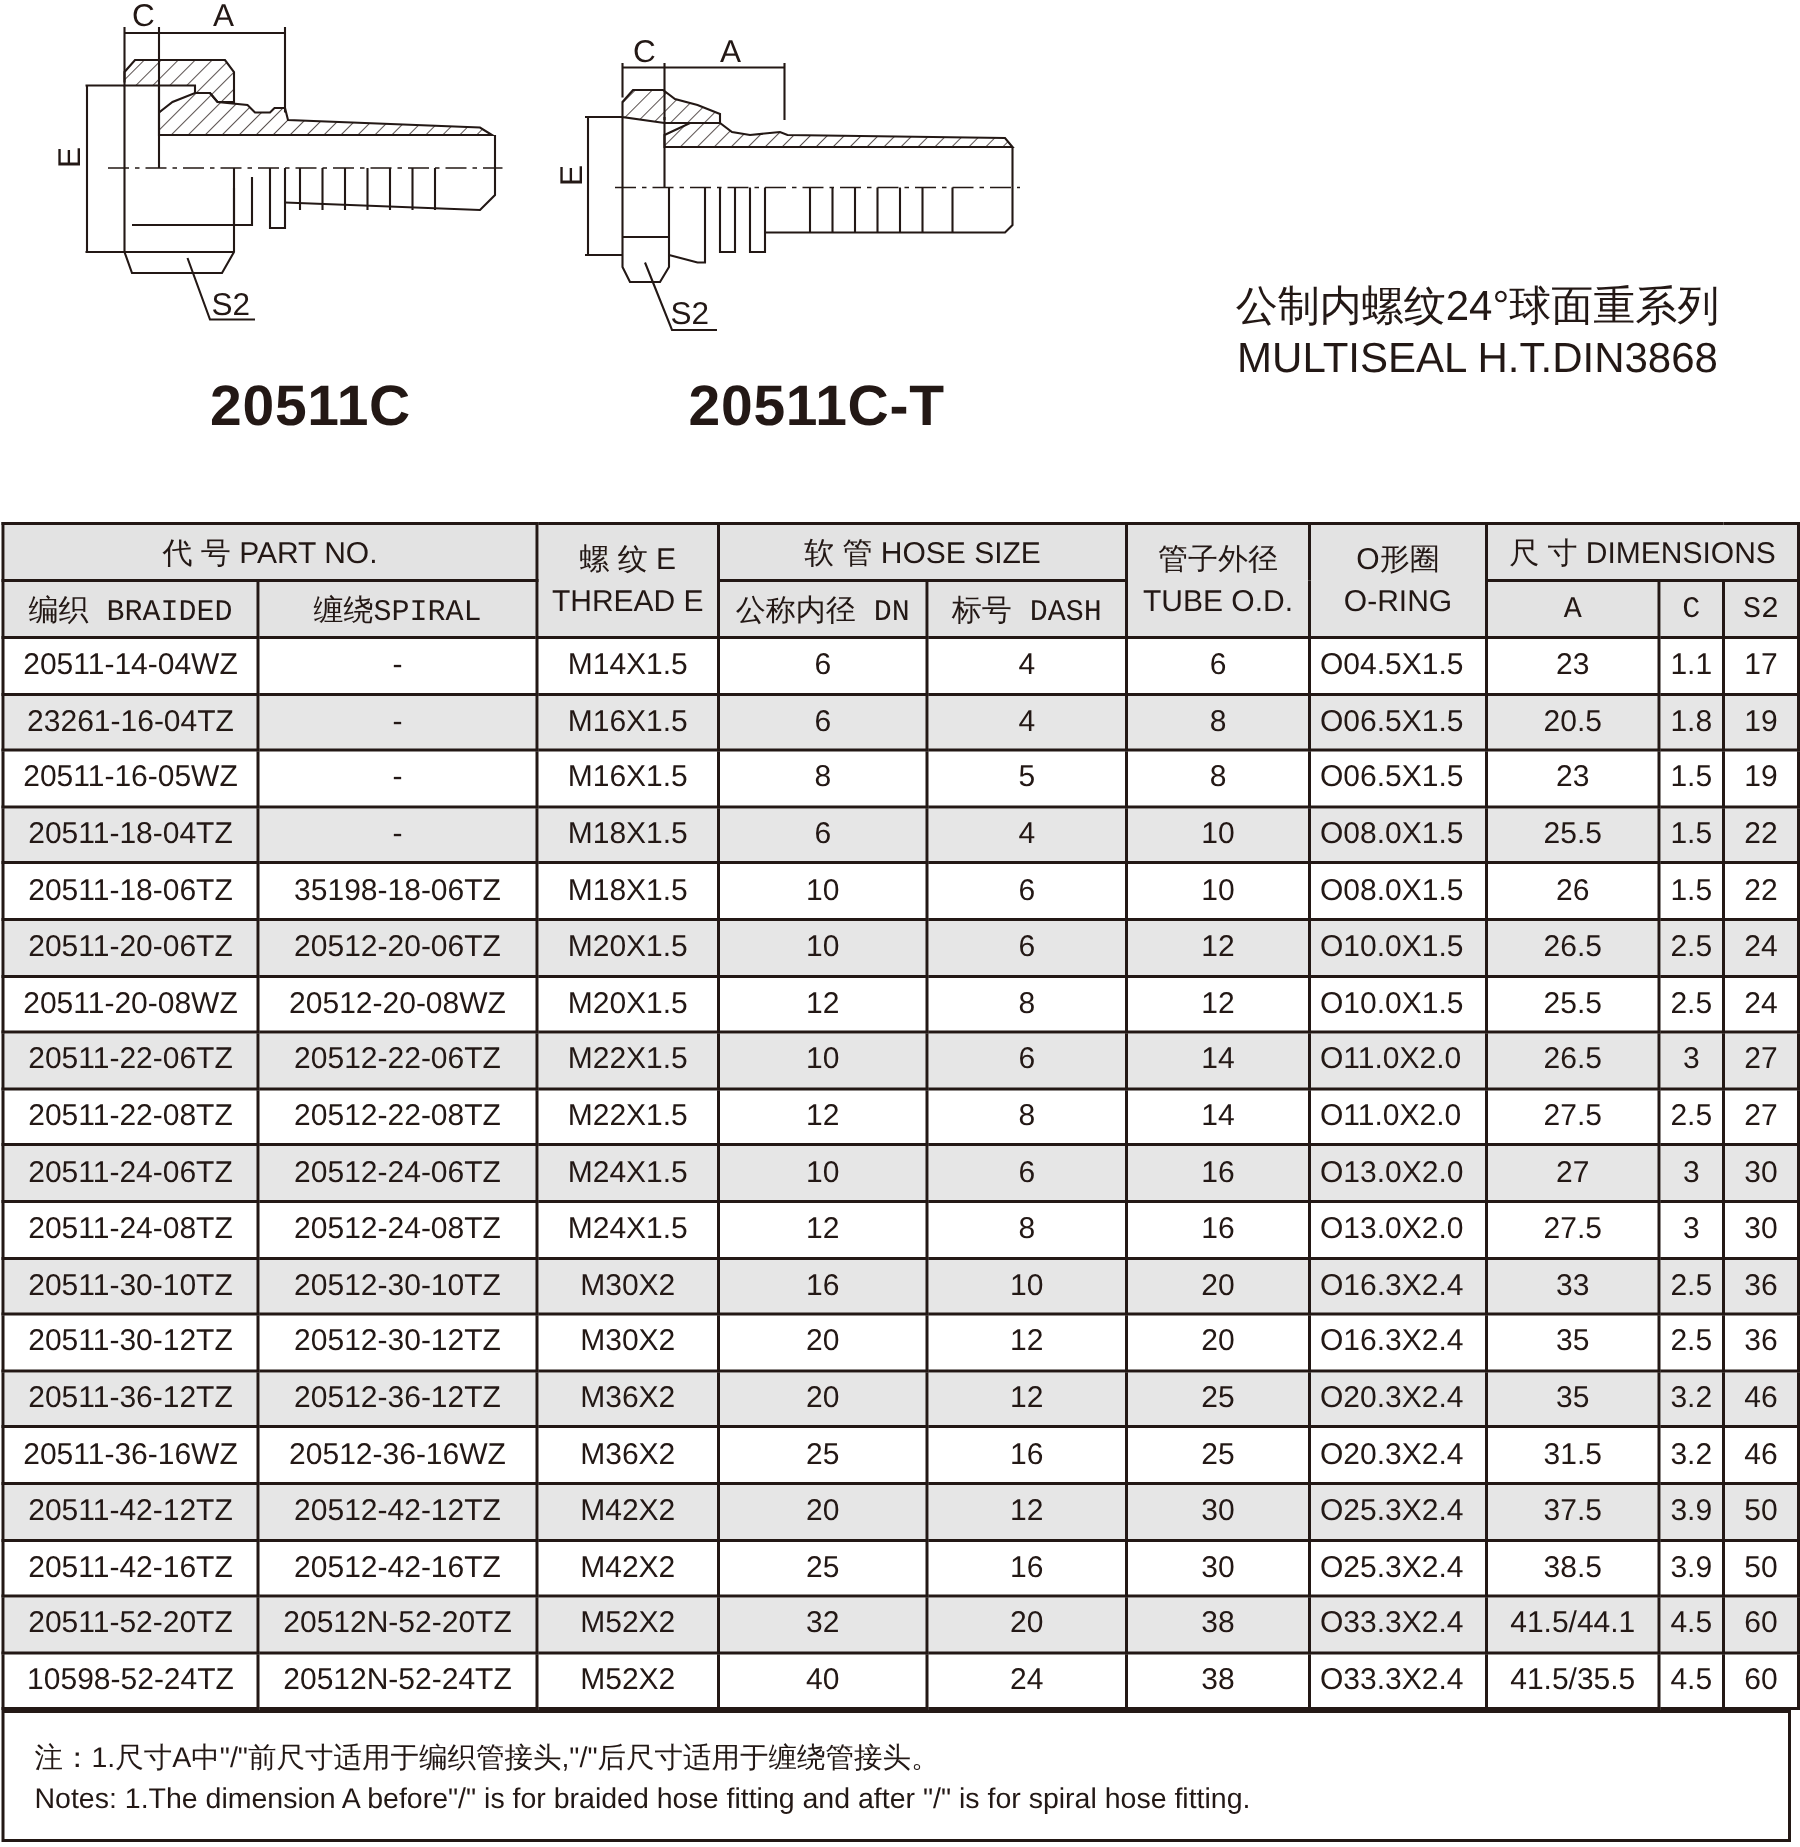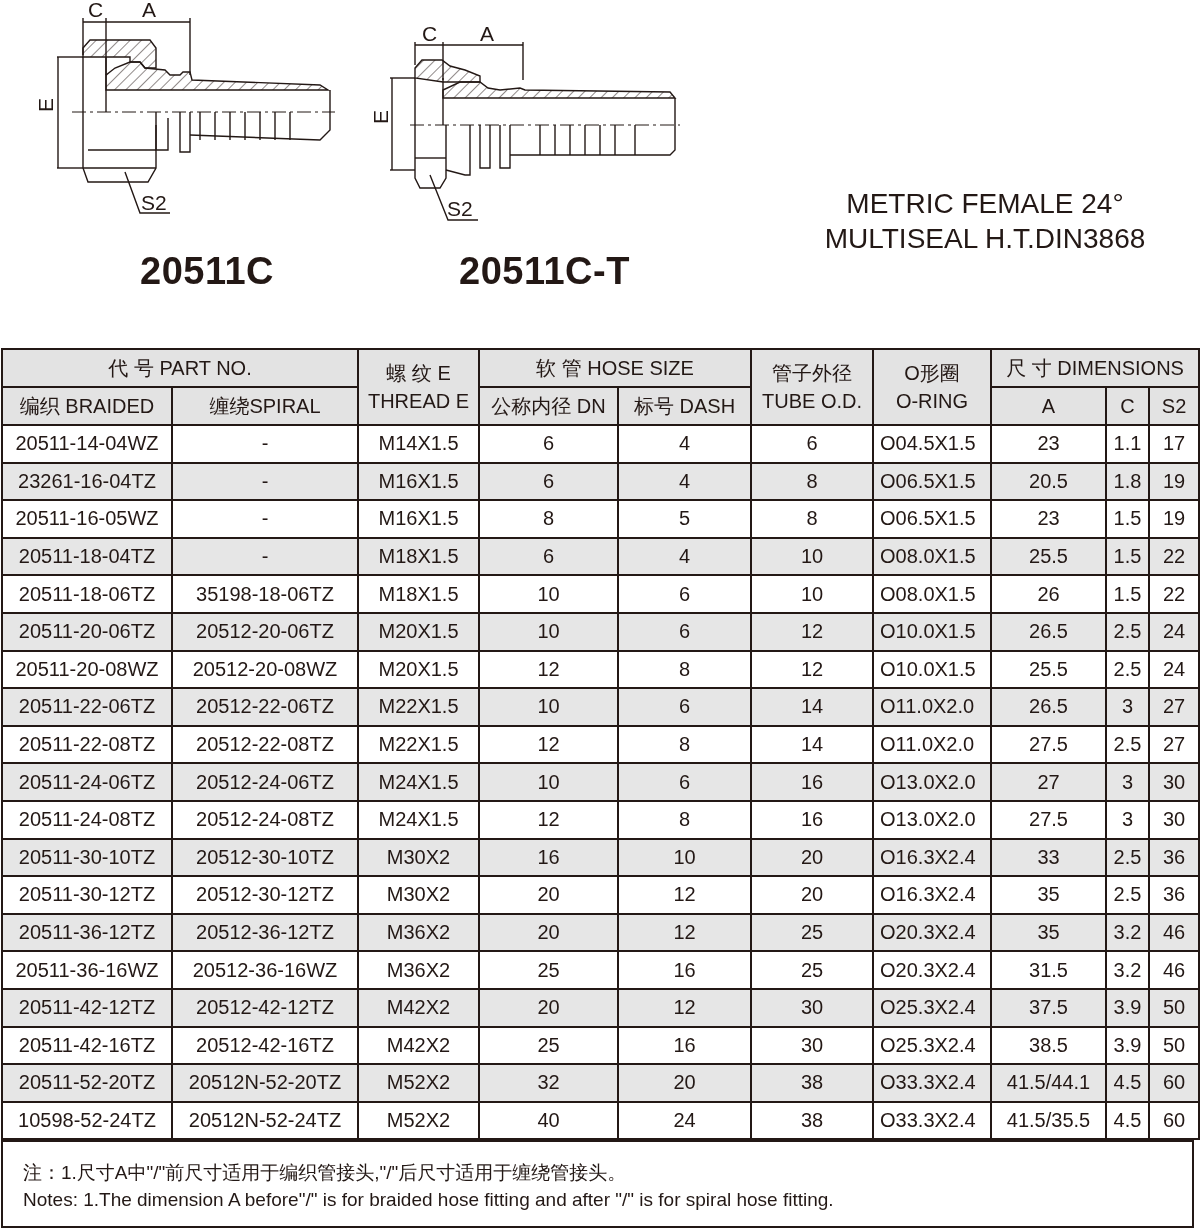--- a/index.html
+++ b/index.html
@@ -5,21 +5,21 @@
   html,body{margin:0;padding:0;background:#fff;}
   body{width:1200px;height:1231px;position:relative;overflow:hidden;font-family:"Liberation Sans","DejaVu Sans",sans-serif;color:#231815;}
   .drawing{position:absolute;}
   .model-label{position:absolute;font-weight:bold;font-size:38px;letter-spacing:0.5px;color:#231815;}
   .title-block{position:absolute;left:790px;top:186px;width:390px;text-align:center;font-size:28px;line-height:35px;color:#231815;}
   .title-block div{white-space:nowrap;}
   table.spec{position:absolute;left:1px;top:348px;width:1197px;border-collapse:collapse;table-layout:fixed;font-size:20px;}
   table.spec td, table.spec th{border:2.5px solid #231815;text-align:center;padding:0;font-weight:normal;white-space:nowrap;overflow:hidden;}
   table.spec thead th{background:#e3e3e3;}
   table.spec thead tr.h1 th{height:36px;}
-  table.spec thead tr.h2 th{height:36px;}
+  table.spec thead tr.h2 th{height:36px;font-family:Liberation Mono, monospace;}
   table.spec tbody td{height:35.6px;}
   table.spec tbody tr:nth-child(even) td{background:#e6e6e6;}
   table.spec tbody tr:nth-child(odd) td{background:#fff;}
   .cell-oring{text-align:left!important;padding-left:6px!important;}
   .notes{position:absolute;left:1px;top:1140px;width:1193px;height:88px;border:2.5px solid #231815;border-top-width:2px;font-size:19px;line-height:29px;padding:0;box-sizing:border-box;}
   .notes .n1{position:absolute;left:20px;top:16px;}
   .notes .n2{position:absolute;left:20px;top:43px;}
   .dim-text{font-family:"Liberation Sans",sans-serif;font-size:21px;fill:#231815;}
 </style>
 </head>
@@ -102,21 +102,21 @@
     <path d="M60 175 L78 220 L108 220"></path>
   </g>
   <text class="dim-text" x="52" y="41">C</text>
   <text class="dim-text" x="110" y="41">A</text>
   <text class="dim-text" x="10" y="132" transform="rotate(-90 10 124)">E</text>
   <text class="dim-text" x="77" y="216">S2</text>
 </svg>
 <div class="model-label" style="left:459px;top:250px">20511C-T</div>
 
 <div class="title-block">
-  <div>METRIC FEMALE 24°</div>
+  <div>公制内螺纹24°球面重系列</div>
   <div>MULTISEAL H.T.DIN3868</div>
 </div>
 
 <table class="spec">
   <colgroup>
     <col style="width:170px">
       <col style="width:186px">
       <col style="width:121px">
     <col style="width:139px">
       <col style="width:133px">

